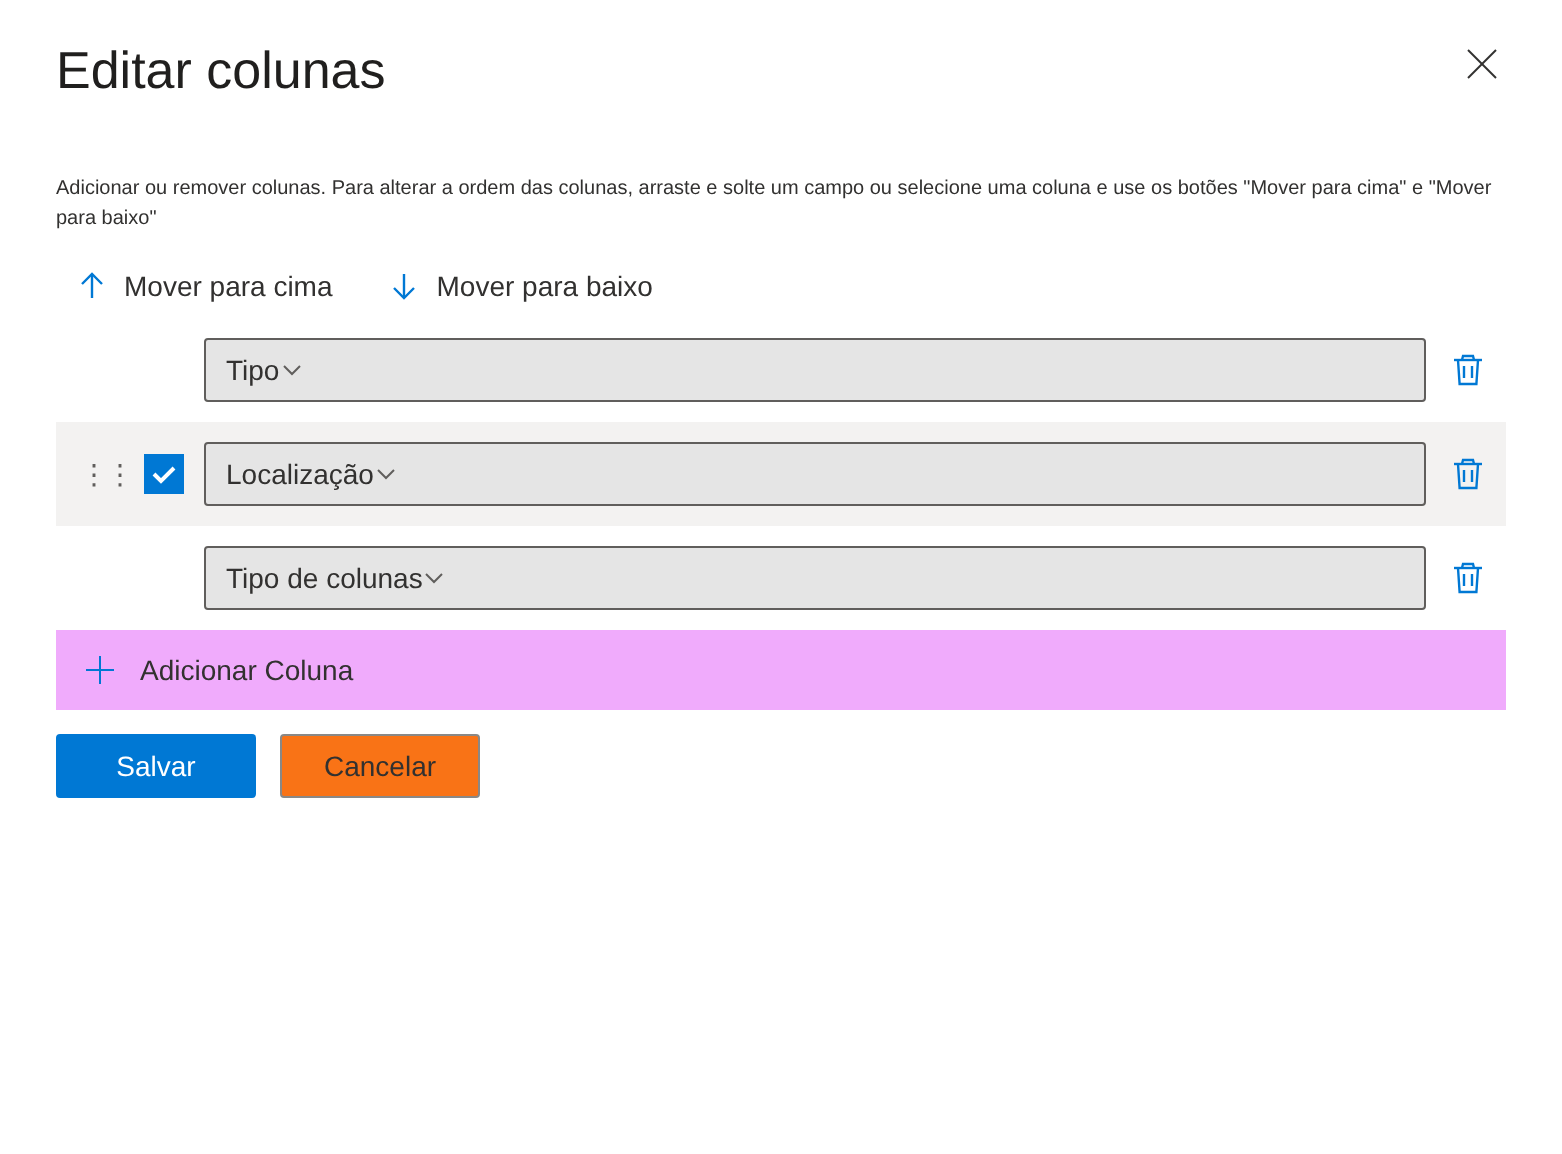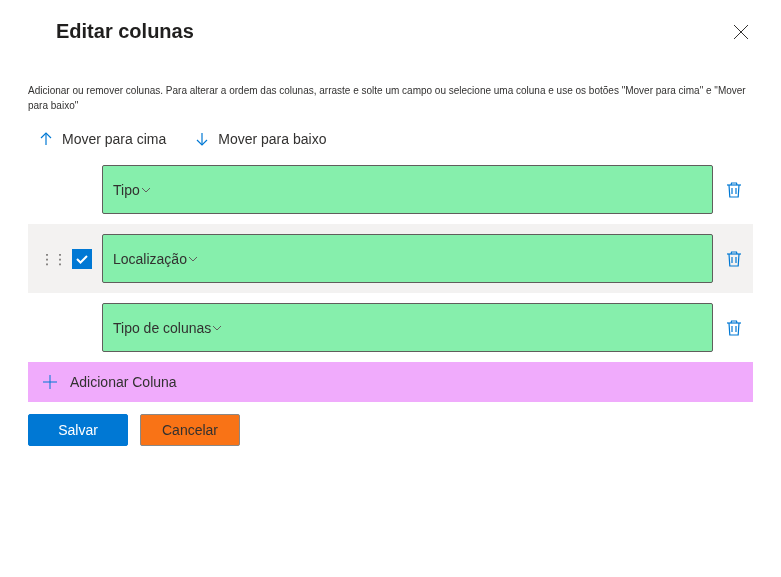--- a/index.html
+++ b/index.html
@@ -16,24 +16,23 @@
       height: 577px;
       padding: 20px 28px;
     }
     .header {
       display: flex;
       justify-content: space-between;
       align-items: flex-start;
       margin-bottom: 36px;
     }
     .title {
-      font-size: 20px;
-      font-weight: 700;
+      font-size: 26px;
+      font-weight: 400;
       color: #201f1e;
-      margin-left: 28px;
     }
     .close-btn {
       cursor: pointer;
       padding: 4px;
       color: #323130;
     }
     .description {
       font-size: 10px;
       color: #323130;
       line-height: 1.5;
@@ -91,24 +90,24 @@
       display: flex;
       align-items: center;
       justify-content: center;
       cursor: pointer;
     }
     .checkbox svg {
       color: #fff;
     }
     .column-select {
       flex: 1;
-      height: 49px;
+      height: 32px;
       border: 1px solid #605e5c;
       border-radius: 2px;
-      background: #86efac;
+      background: #e5e5e5;
       display: flex;
       align-items: center;
       justify-content: flex-start;
       padding: 0 10px;
       cursor: pointer;
       font-size: 14px;
     }
     .chevron {
       color: #605e5c;
       display: flex;

